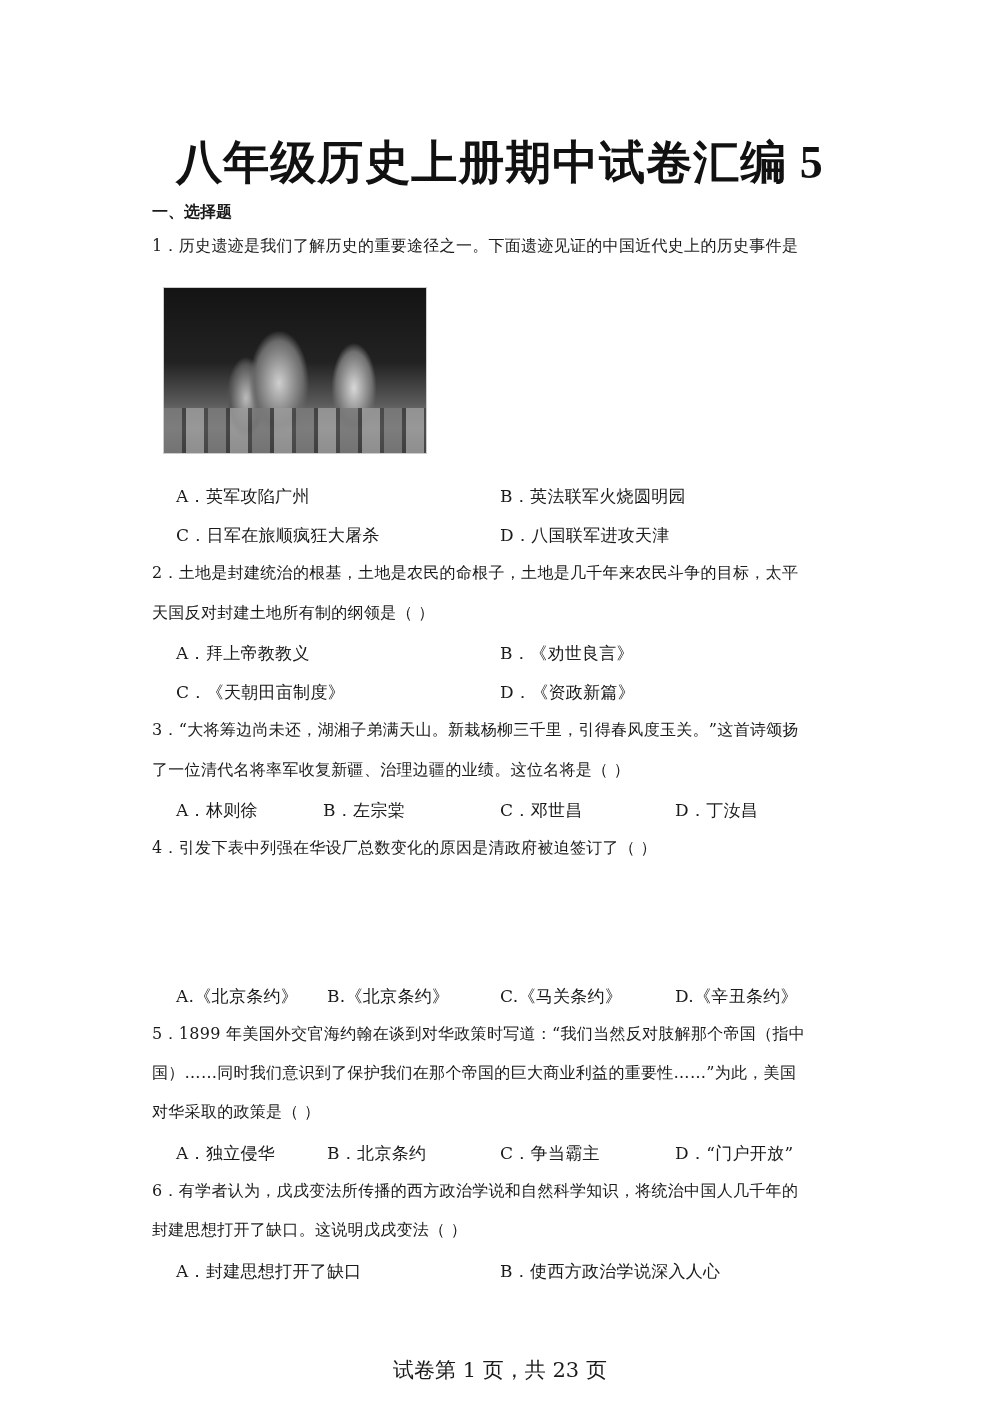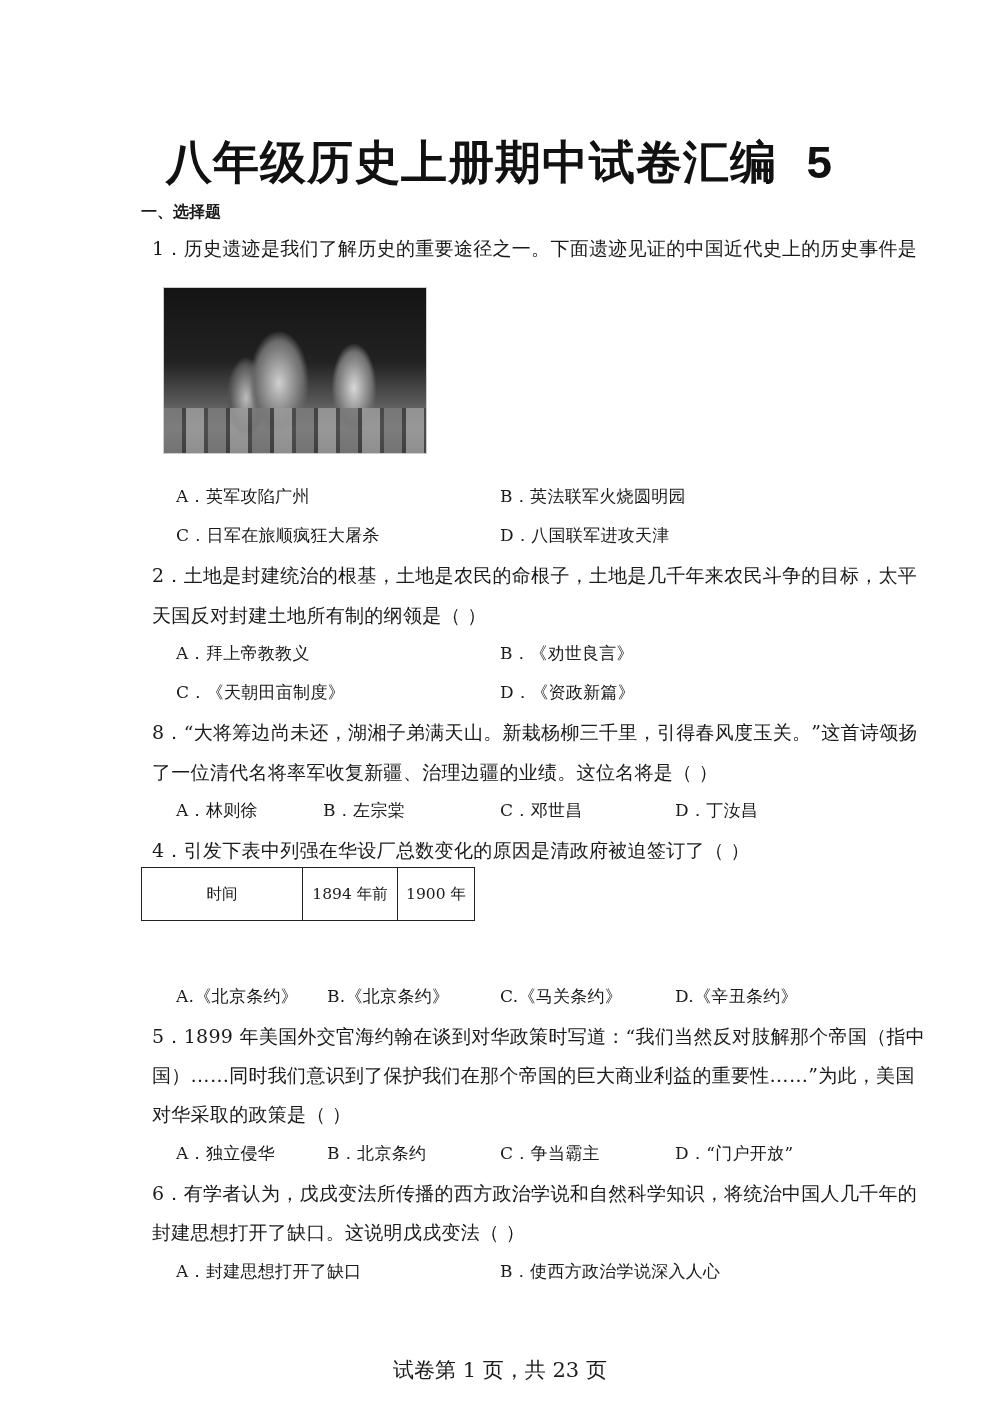--- a/index.html
+++ b/index.html
@@ -4,29 +4,29 @@
 <style>
   html, body { margin: 0; padding: 0; background: #ffffff; }
   body {
     width: 1000px; height: 1414px; position: relative; overflow: hidden;
     font-family: "DejaVu Serif", "Liberation Serif", serif;
     color: #1a1a1a;
   }
   .title {
     position: absolute; left: 0; width: 1000px; top: 132px;
     text-align: center; font-size: 46px; font-weight: bold; letter-spacing: 1px;
-    font-family: Liberation Mono, monospace;
+    font-family: Liberation Serif, serif;
     color: #111;
   }
   .section {
-    position: absolute; left: 141px; top: 202px; font-size: 16px; font-weight: bold;
+    position: absolute; left: 152px; top: 202px; font-size: 16px; font-weight: bold;
     font-family: Liberation Sans, sans-serif;
   }
   .line {
-    position: absolute; left: 152px; font-size: 19px; white-space: nowrap;
+    position: absolute; left: 152px; font-size: 16px; white-space: nowrap;
     letter-spacing: 0.3px;
   }
   .opt { position: absolute; font-size: 17px; white-space: nowrap; letter-spacing: 0.3px; }
   .photo {
     position: absolute; left: 163px; top: 287px; width: 262px; height: 165px;
     background:
       radial-gradient(ellipse 40px 70px at 115px 95px, #cfcfcf 0%, #6a6a6a 60%, transparent 75%),
       radial-gradient(ellipse 30px 60px at 190px 100px, #d8d8d8 0%, #707070 60%, transparent 75%),
       radial-gradient(ellipse 26px 55px at 82px 110px, #bbb 0%, #555 60%, transparent 75%),
       linear-gradient(to bottom, #141414 0%, #222 45%, #5a5a5a 70%, #8a8a8a 85%, #4a4a4a 100%);
@@ -63,35 +63,30 @@
 <div class="opt" style="left:176px; top:524px">C．日军在旅顺疯狂大屠杀</div>
 <div class="opt" style="left:500px; top:524px">D．八国联军进攻天津</div>
 
 <div class="line" style="top:563px">2．土地是封建统治的根基，土地是农民的命根子，土地是几千年来农民斗争的目标，太平</div>
 <div class="line" style="top:603px">天国反对封建土地所有制的纲领是（    ）</div>
 <div class="opt" style="left:176px; top:642px">A．拜上帝教教义</div>
 <div class="opt" style="left:500px; top:642px">B．《劝世良言》</div>
 <div class="opt" style="left:176px; top:681px">C．《天朝田亩制度》</div>
 <div class="opt" style="left:500px; top:681px">D．《资政新篇》</div>
 
-<div class="line" style="top:720px">8．“大将筹边尚未还，湖湘子弟满天山。新栽杨柳三千里，引得春风度玉关。”这首诗颂扬</div>
+<div class="line" style="top:720px">3．“大将筹边尚未还，湖湘子弟满天山。新栽杨柳三千里，引得春风度玉关。”这首诗颂扬</div>
 <div class="line" style="top:760px">了一位清代名将率军收复新疆、治理边疆的业绩。这位名将是（    ）</div>
 <div class="opt" style="left:176px; top:799px">A．林则徐</div>
 <div class="opt" style="left:323px; top:799px">B．左宗棠</div>
 <div class="opt" style="left:500px; top:799px">C．邓世昌</div>
 <div class="opt" style="left:675px; top:799px">D．丁汝昌</div>
 
 <div class="line" style="top:838px">4．引发下表中列强在华设厂总数变化的原因是清政府被迫签订了（    ）</div>
 <table class="data">
   <tbody>
-      <tr>
-    <td style="width:160px">时间</td>
-    <td style="width:94px">1894 年前</td>
-    <td style="width:76px">1900 年</td>
-  </tr>
 </tbody>
   </table>
 <div class="opt" style="left:176px; top:985px">A.《北京条约》</div>
 <div class="opt" style="left:327px; top:985px">B.《北京条约》</div>
 <div class="opt" style="left:500px; top:985px">C.《马关条约》</div>
 <div class="opt" style="left:675px; top:985px">D.《辛丑条约》</div>
 
 <div class="line" style="top:1024px">5．1899 年美国外交官海约翰在谈到对华政策时写道：“我们当然反对肢解那个帝国（指中</div>
 <div class="line" style="top:1063px">国）……同时我们意识到了保护我们在那个帝国的巨大商业利益的重要性……”为此，美国</div>
 <div class="line" style="top:1102px">对华采取的政策是（    ）</div>

